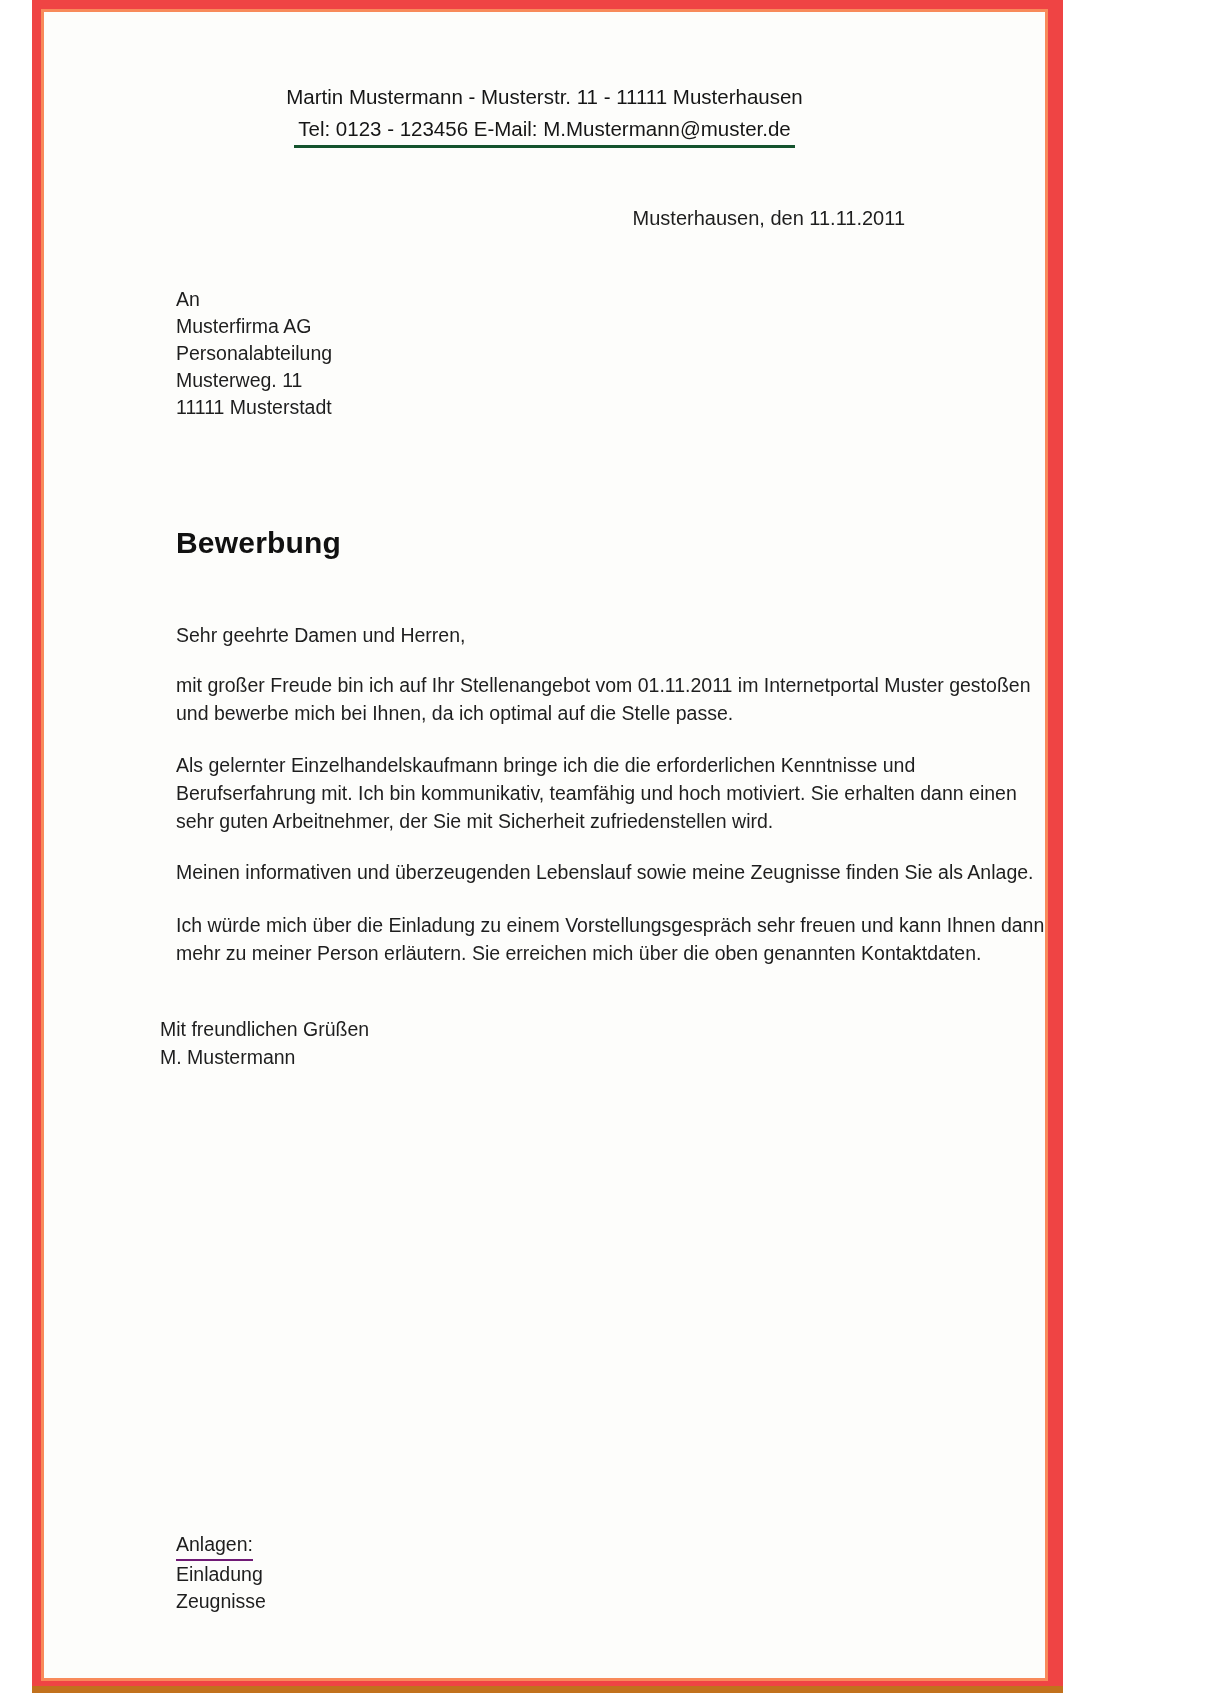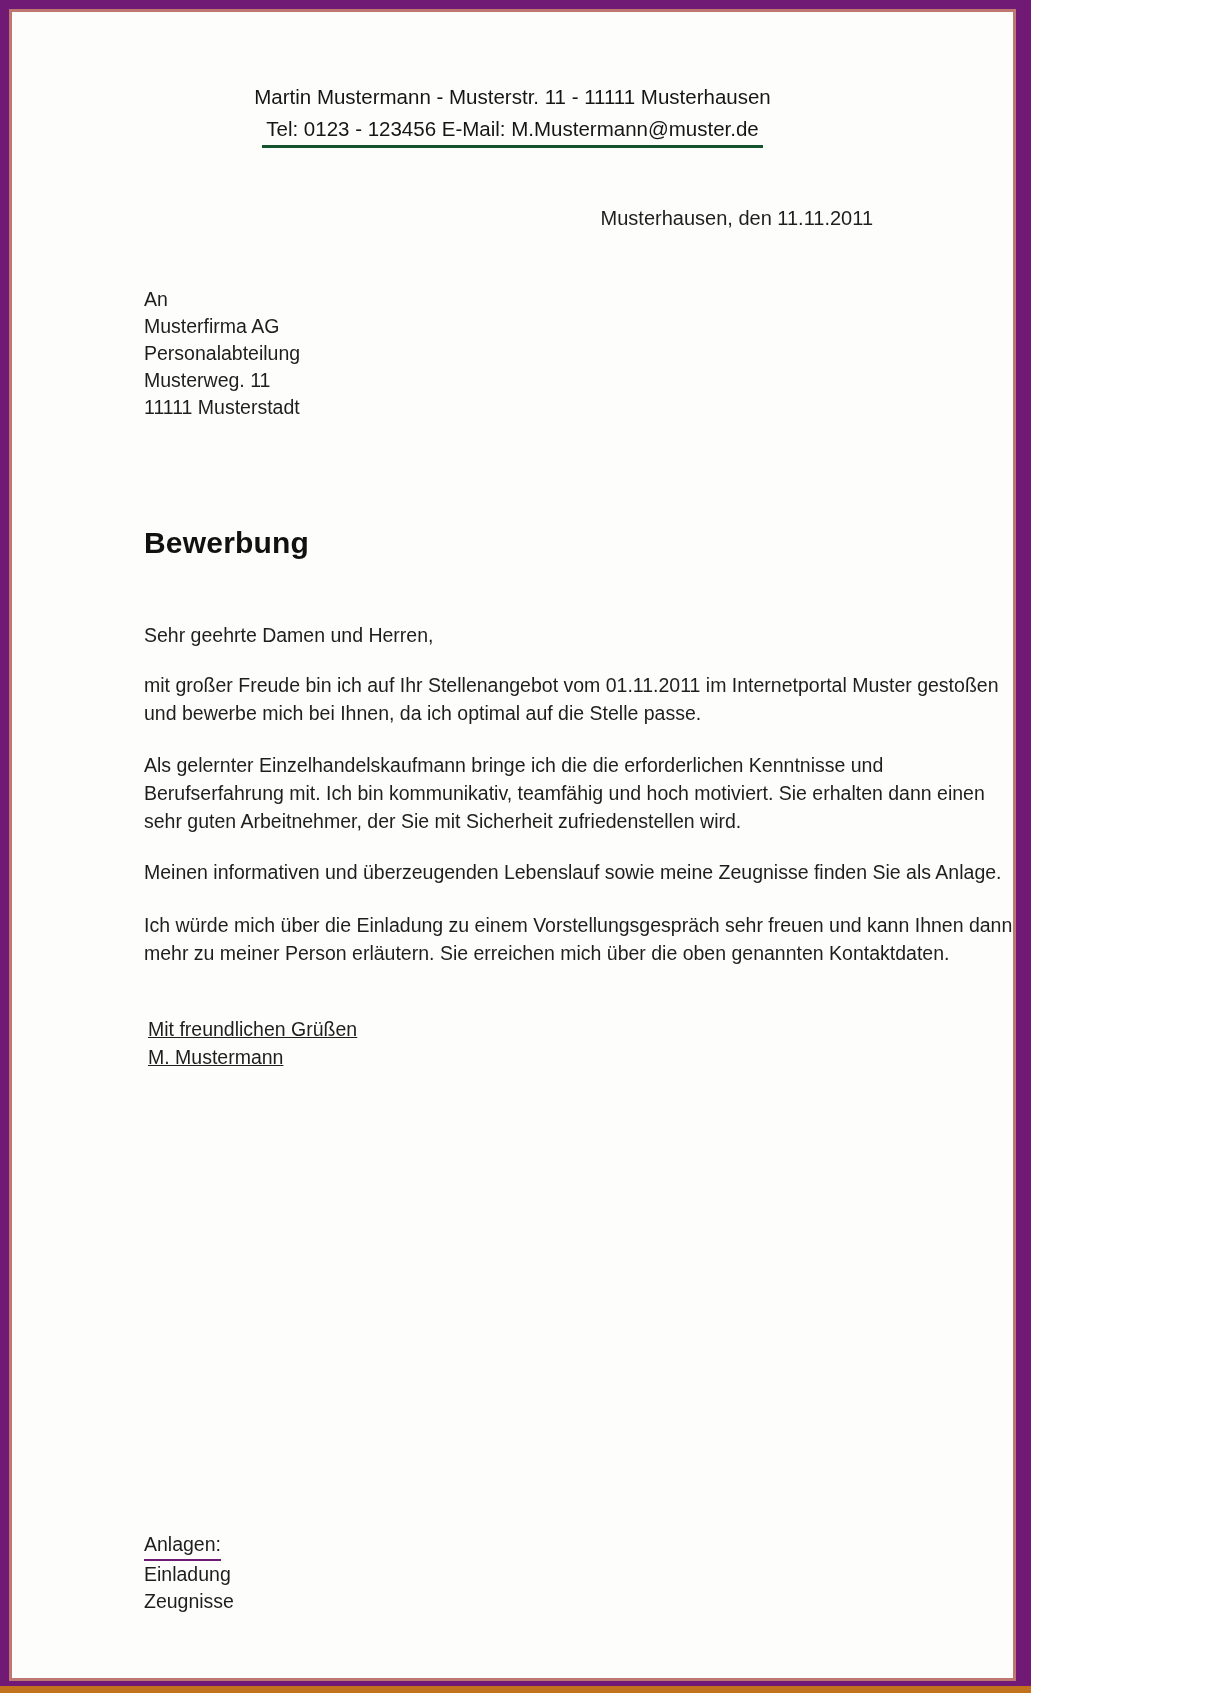--- a/index.html
+++ b/index.html
@@ -5,23 +5,24 @@
 <style>
   html, body {
     margin: 0;
     padding: 0;
     background: #ffffff;
   }
   .frame {
     position: relative;
     width: 1031px;
     height: 1693px;
-    background: #701a75;
+    background: #ef4444;
     overflow: hidden;
     font-family: "Liberation Sans", sans-serif;
+    margin-left: 32px;
   }
   
   .frame::after {
     content: "";
     position: absolute;
     left: 0; right: 0; bottom: 0;
     height: 7px;
     background: #c2711d;
   }
   .sheet {
@@ -66,21 +67,21 @@
     font-size: 30px;
     font-weight: bold;
     color: #111111;
     letter-spacing: 0.2px;
   }
   .salutation-block { left: 132px; top: 609px; }
   .p1 { left: 132px; top: 659px; }
   .p2 { left: 132px; top: 739px; }
   .p3 { left: 132px; top: 846px; }
   .p4 { left: 132px; top: 899px; }
-  .closing-block { left: 136px; top: 1003px; text-decoration: underline; }
+  .closing-block { left: 116px; top: 1003px; }
   .closing-block .txt { line-height: 28px; }
   .enclosures-block { left: 132px; top: 1519px; }
   .enclosures-block .txt { line-height: 27px; }
   .enclosures-label {
     display: inline-block;
     border-bottom: 2px solid #701a75;
     padding-bottom: 1px;
   }
 </style>
 </head>

